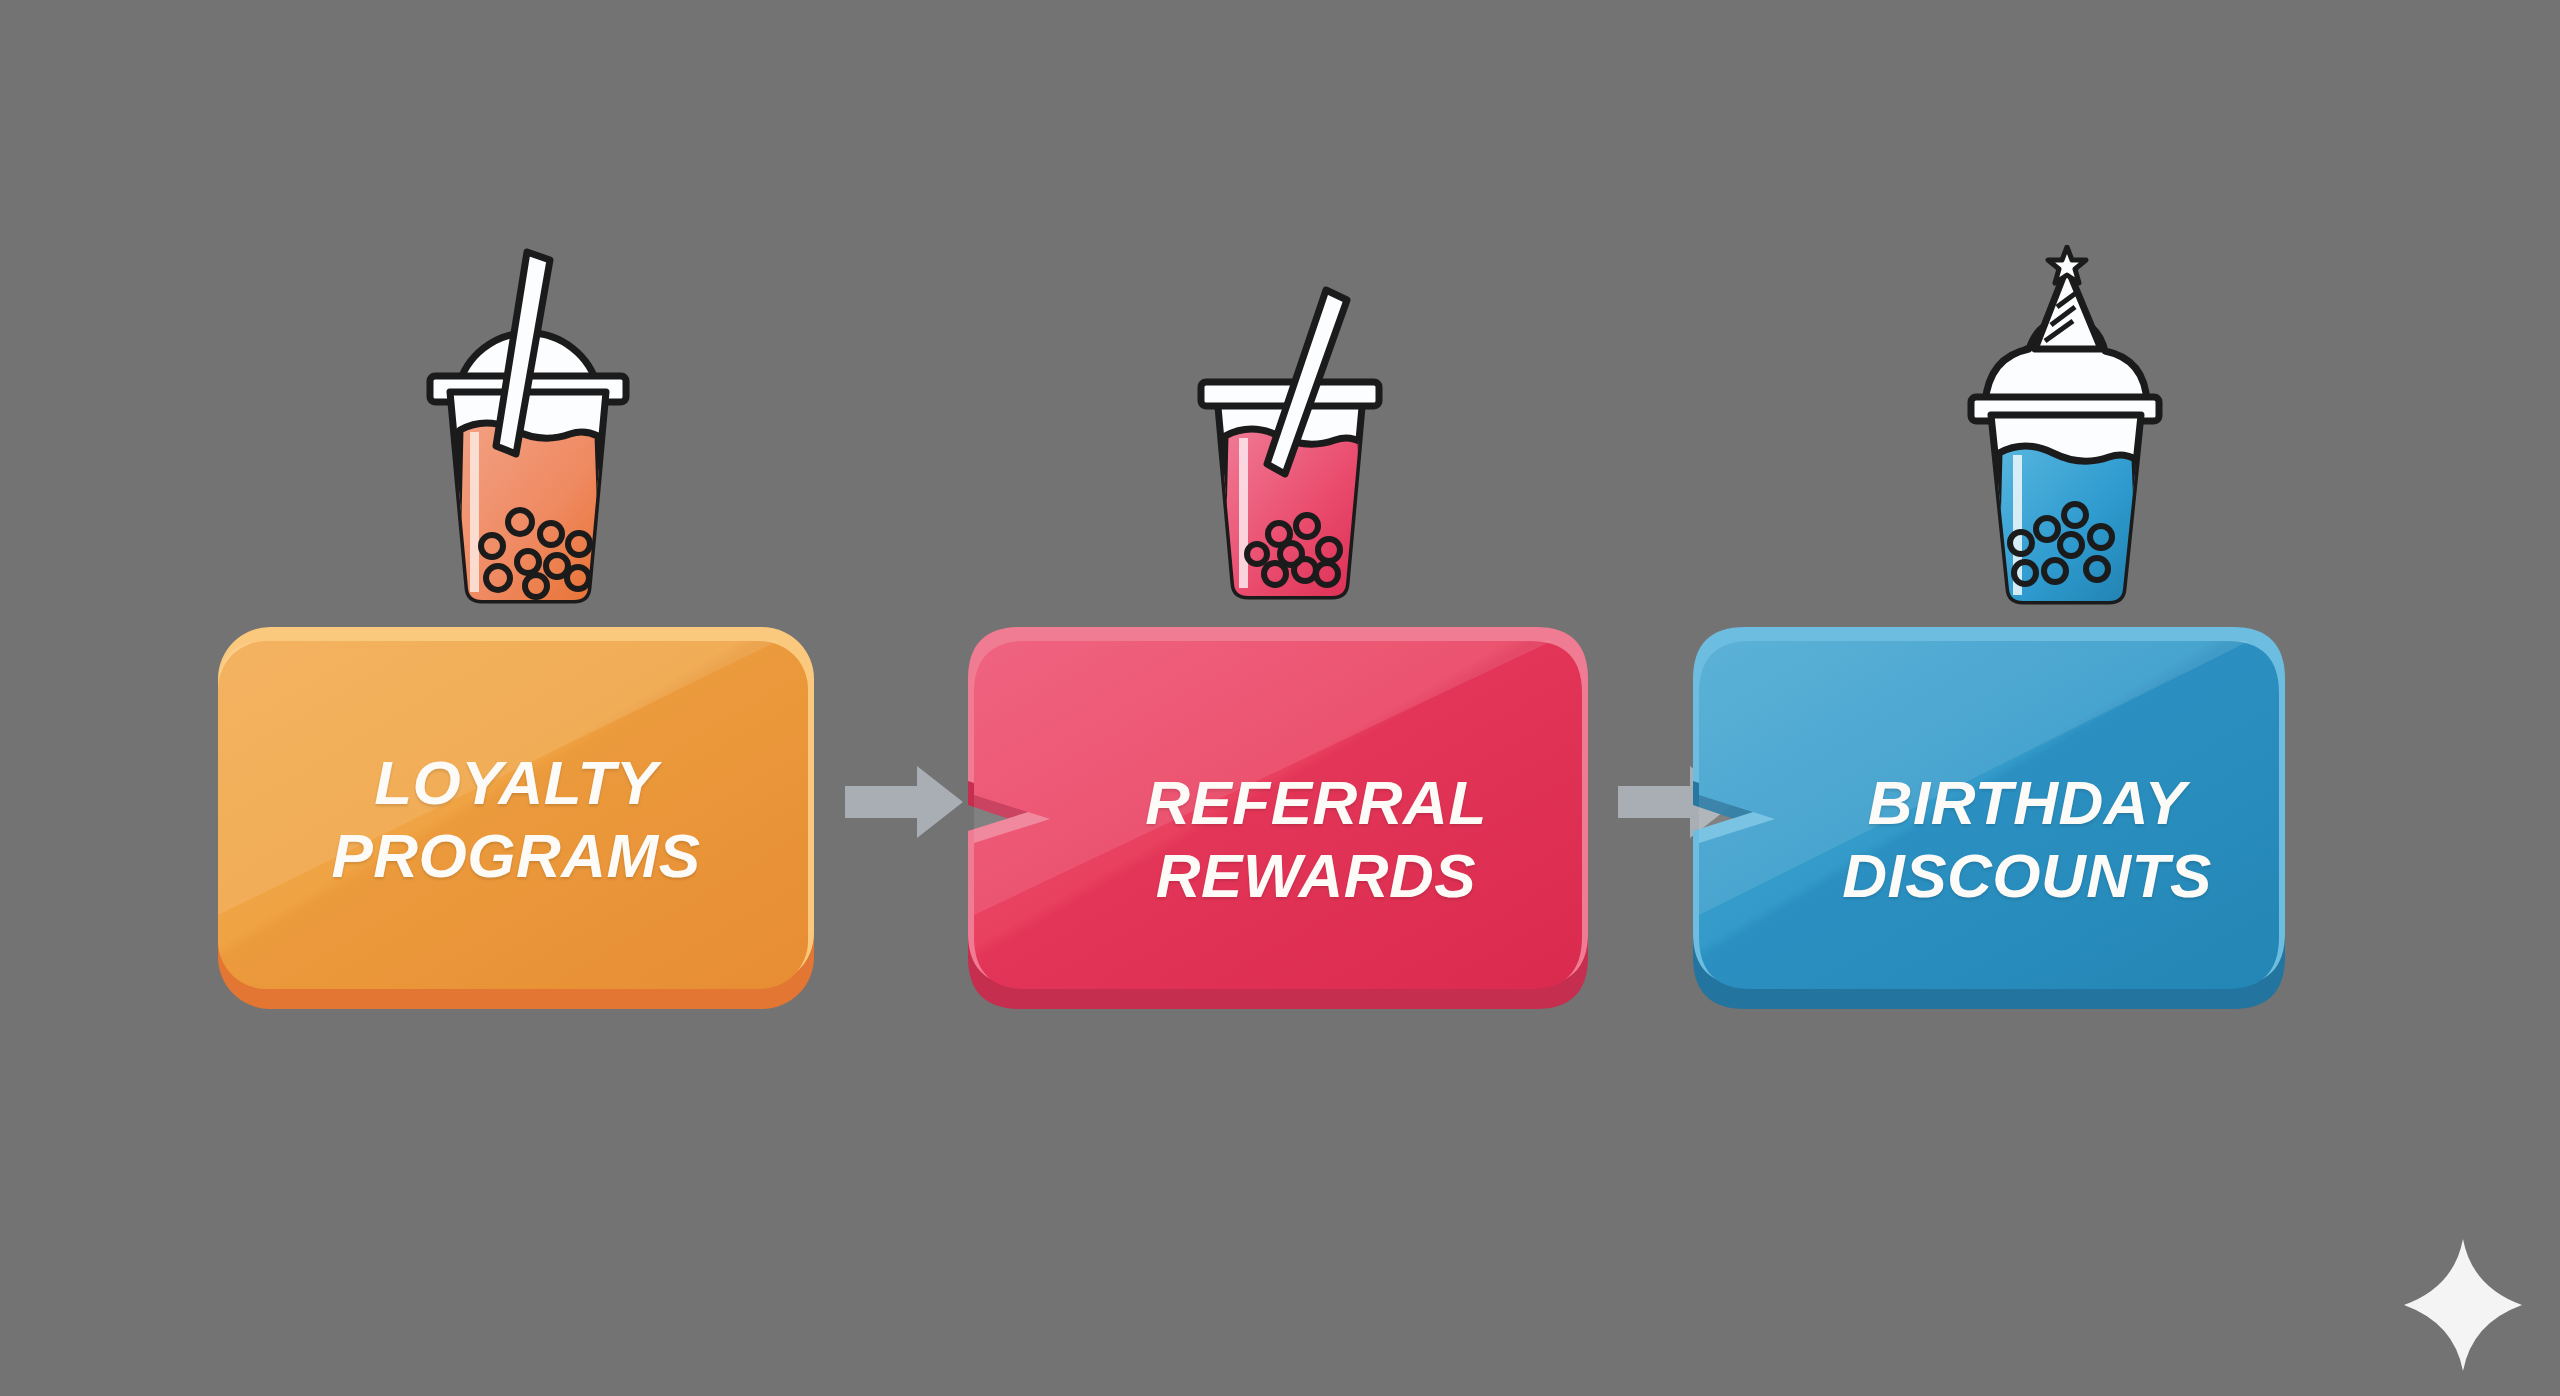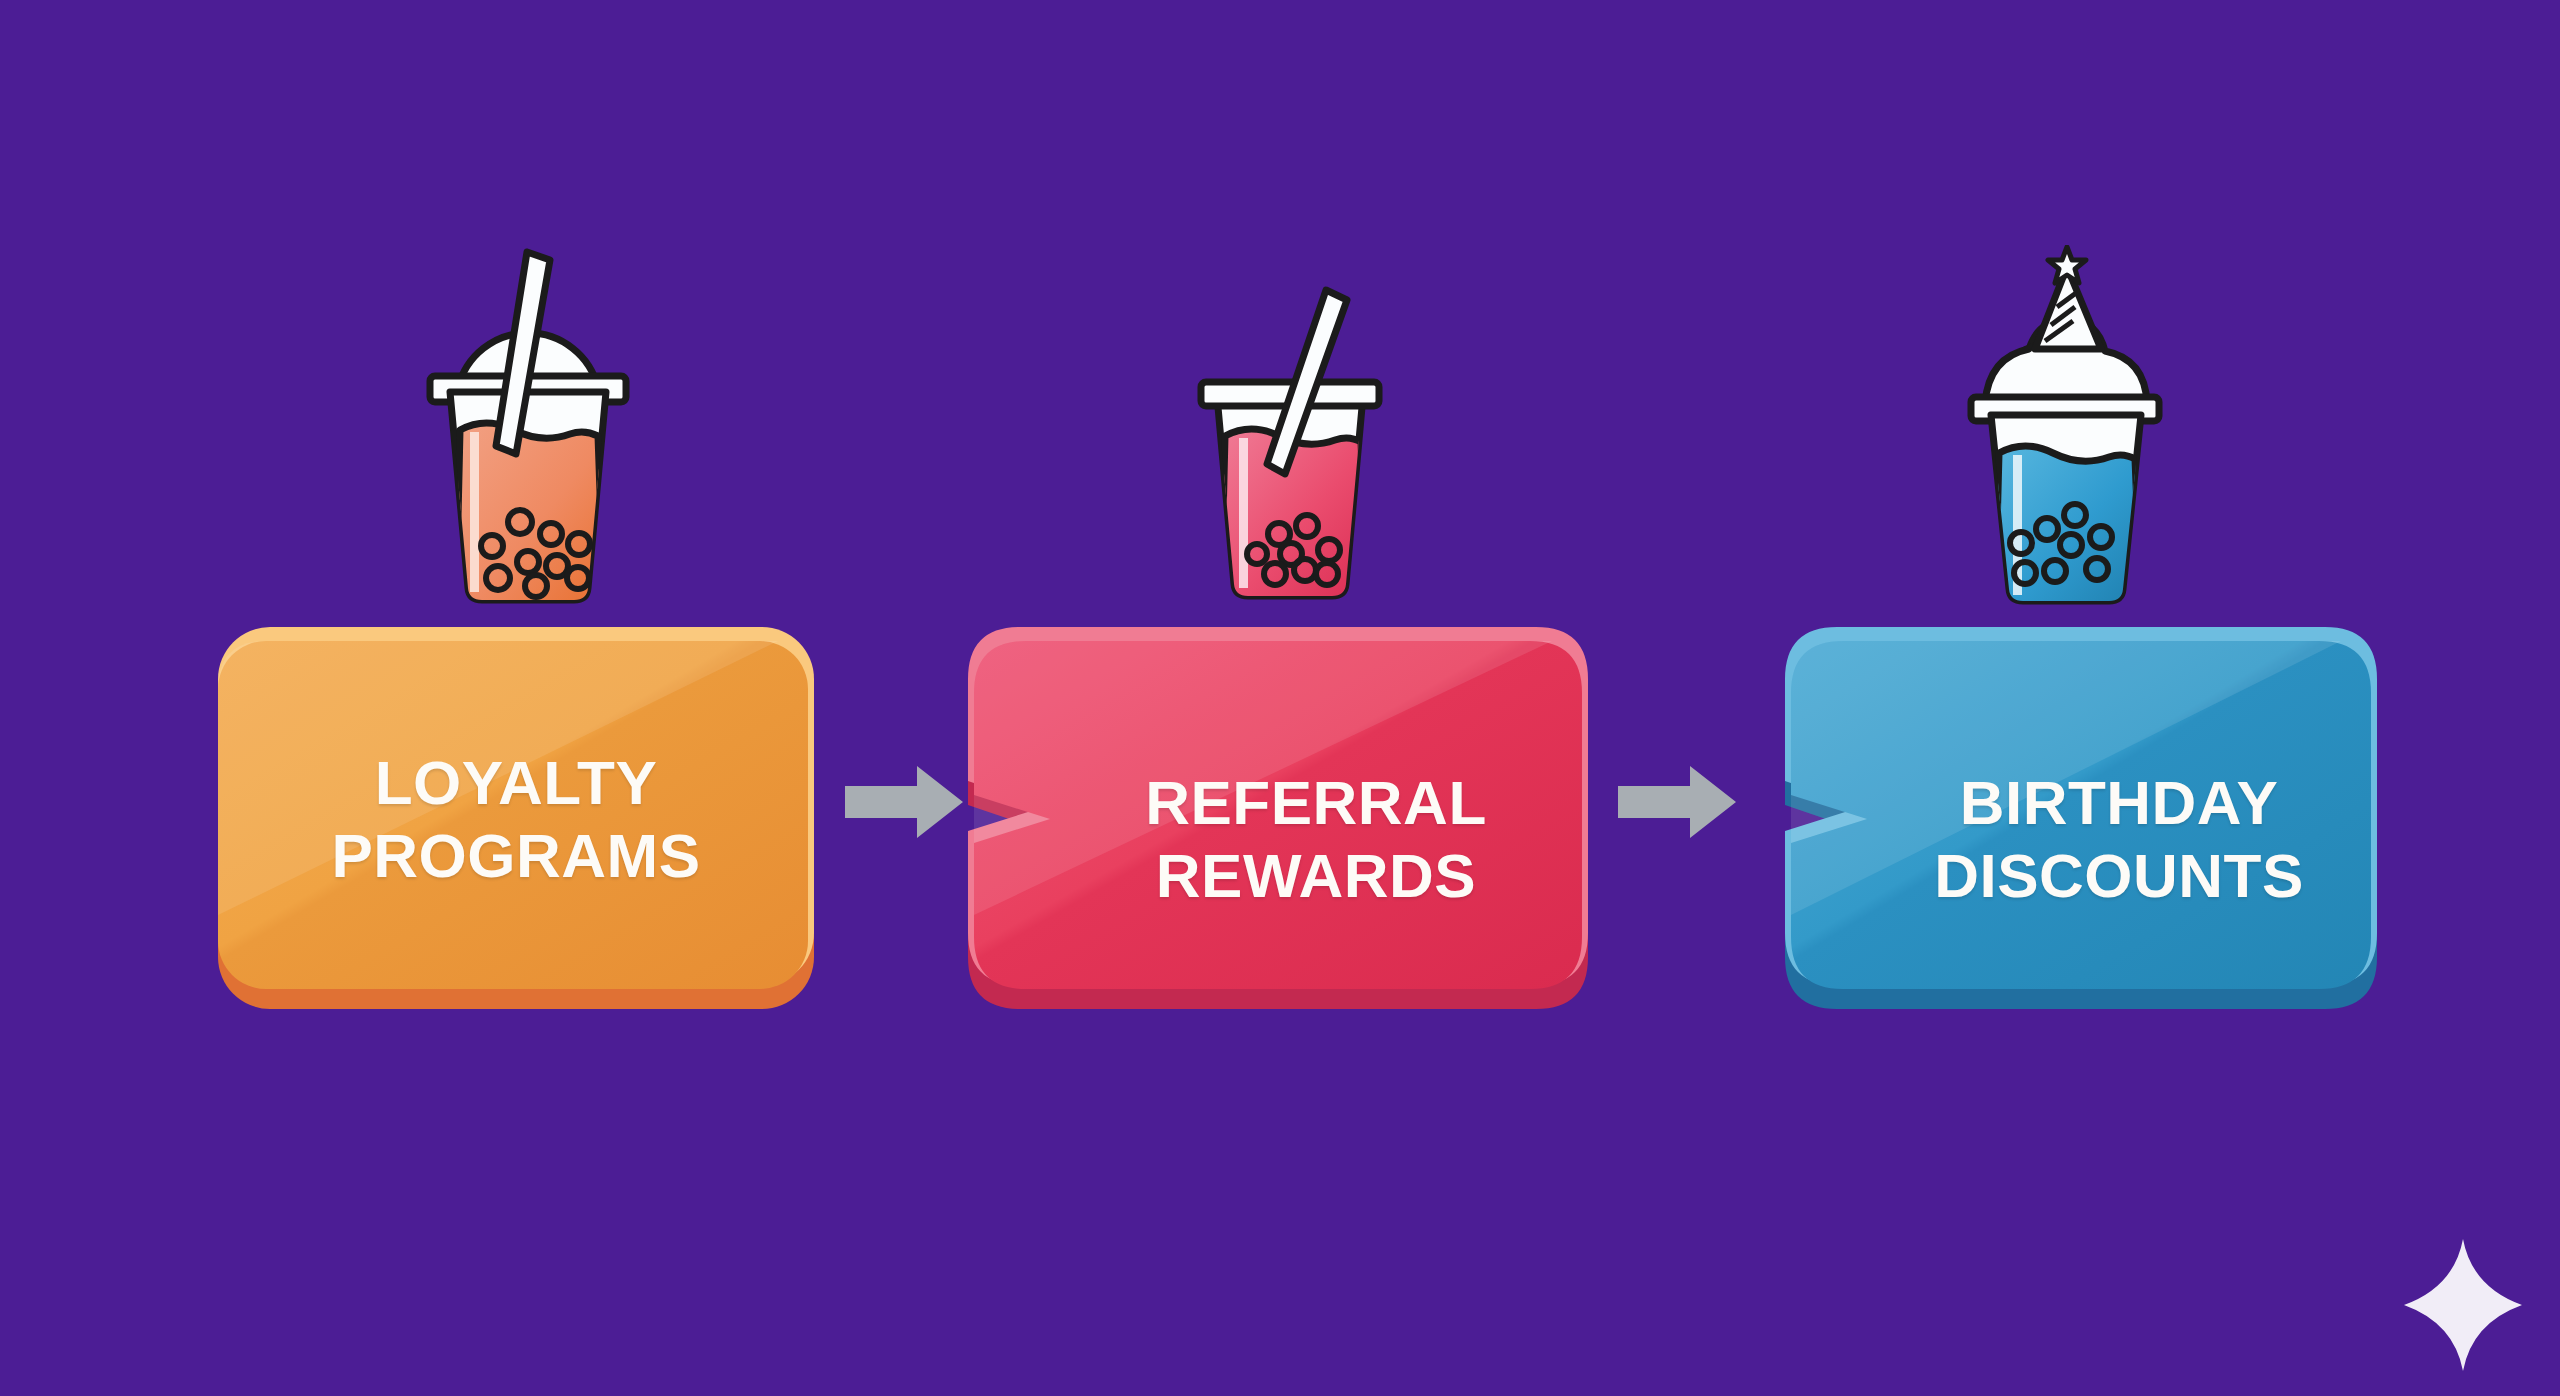--- a/index.html
+++ b/index.html
@@ -7,22 +7,23 @@
     padding: 0;
     background: #eef4f6;
   }
   body {
     font-family: "Liberation Sans", sans-serif;
   }
   #stage {
     position: relative;
     width: 2560px;
     height: 1396px;
-    background: #4c1d95;
+    background: #737373;
     overflow: hidden;
+    font-style: italic;
   }
 
   
   .sparkle {
     position: absolute;
     pointer-events: none;
   }
 
   
   .icon-wrap {
@@ -248,21 +249,21 @@
     <div class="banner-label">REFERRAL
 REWARDS</div>
   </div>
 
   <div class="arrow" style="left:1618px; top:766px; width:118px; height:72px;">
     <svg width="118" height="72" viewBox="0 0 118 72">
       <path d="M0 20 L72 20 L72 0 L118 36 L72 72 L72 52 L0 52 Z" fill="#a8aeb3"></path>
     </svg>
   </div>
 
-  <div class="banner banner-3" style="left:1779px; top:625px; width:608px; height:388px;align-items:center;">
+  <div class="banner banner-3" style="left:1687px; top:625px; width:608px; height:388px;align-items:center;">
     <svg class="banner-svg" width="608" height="388" viewBox="0 0 608 388">
       <defs>
         <linearGradient id="bg3" x1="0" y1="0" x2="1" y2="1">
           <stop offset="0%" stop-color="#4aa9d4"></stop>
           <stop offset="44%" stop-color="#339ac9"></stop>
           <stop offset="46%" stop-color="#2b90c1"></stop>
           <stop offset="100%" stop-color="#2386b5"></stop>
         </linearGradient>
       </defs>
 

